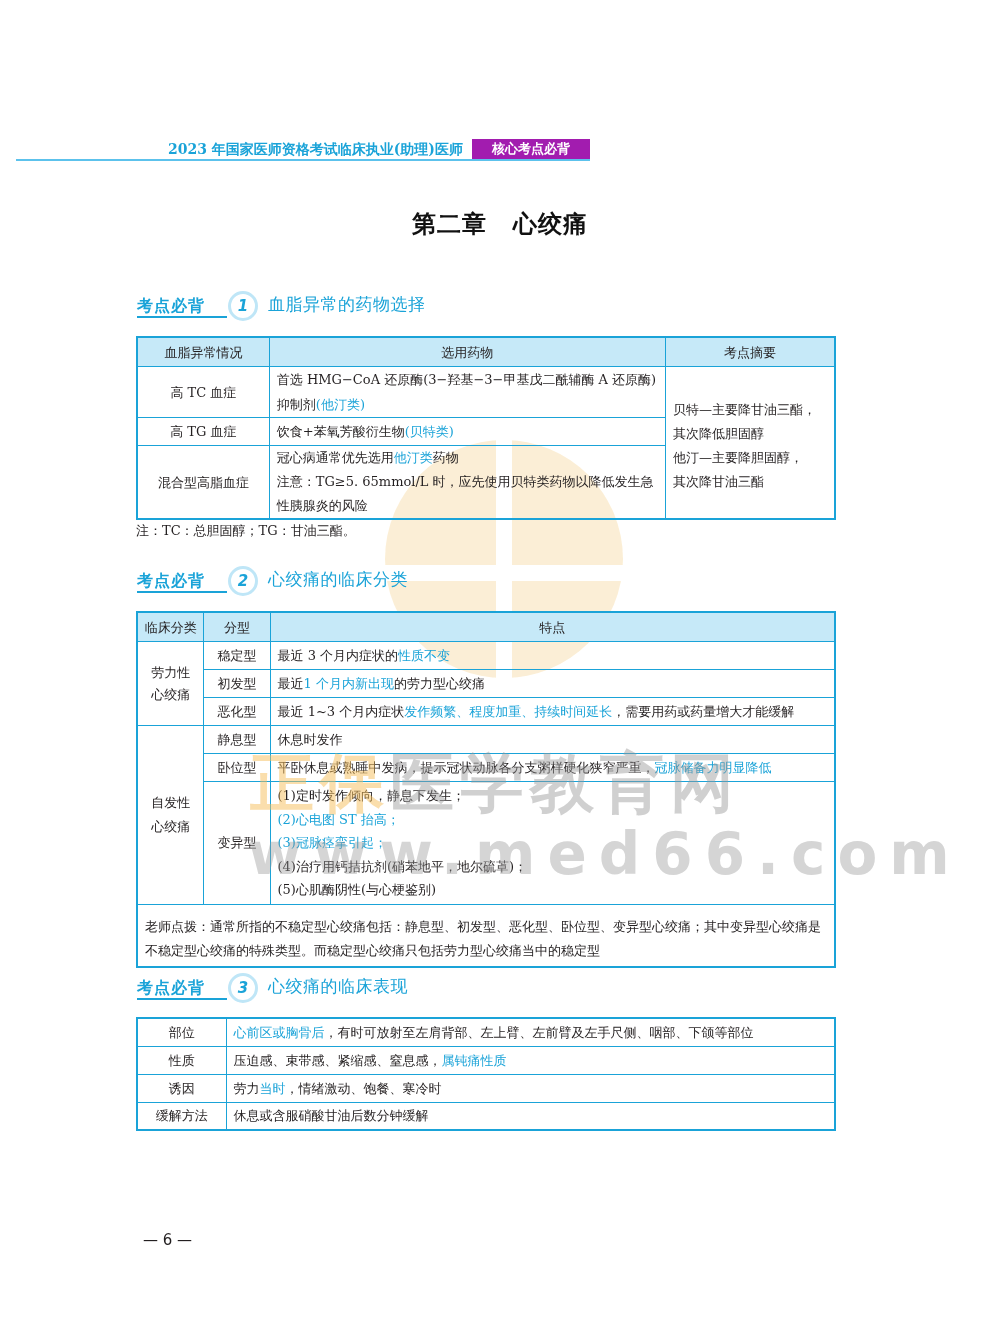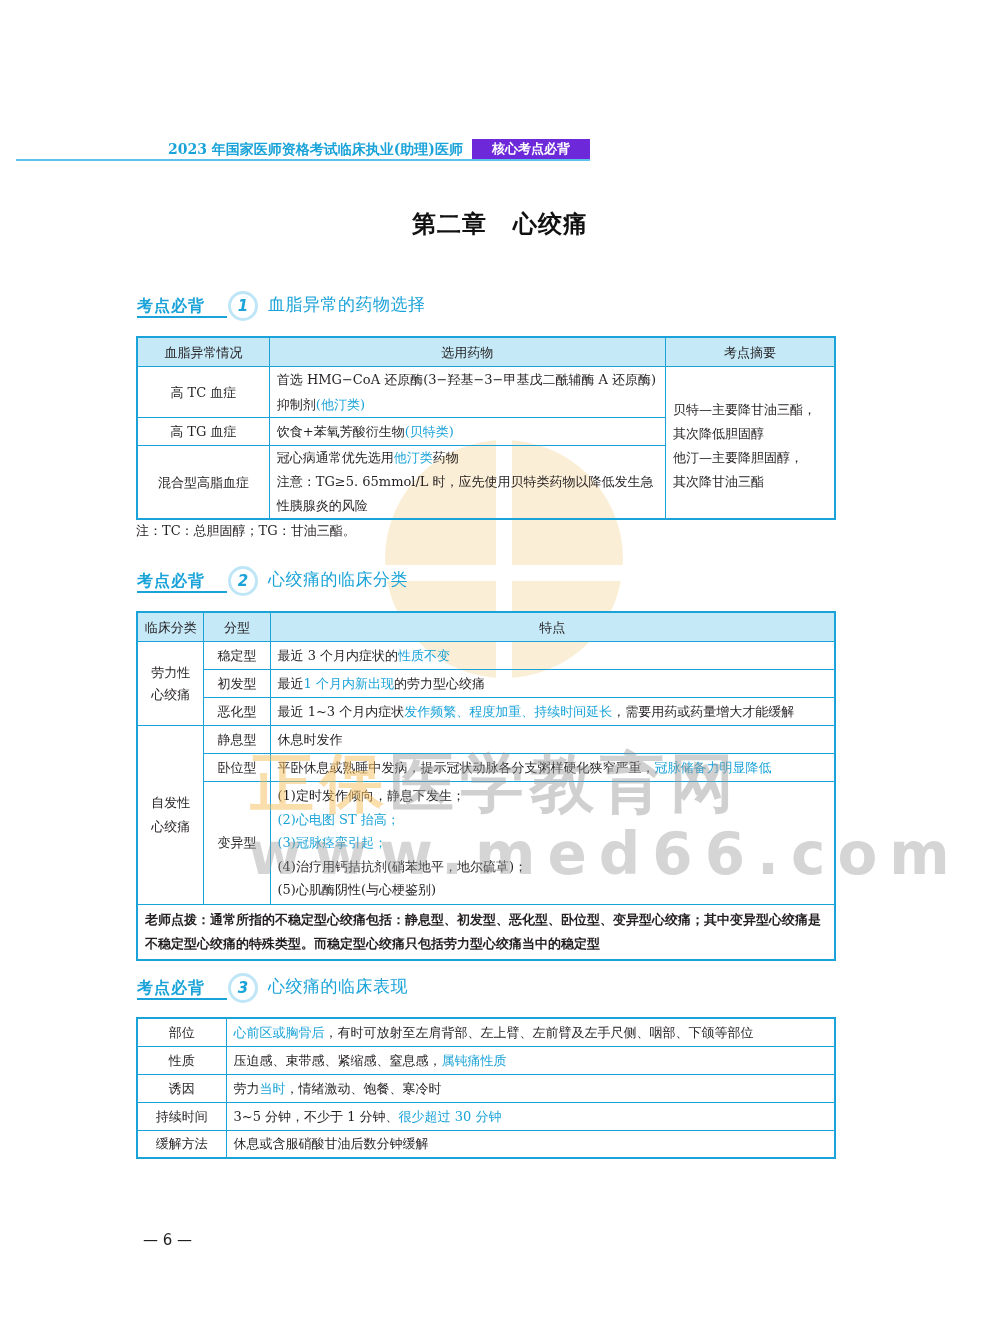--- a/index.html
+++ b/index.html
@@ -22,21 +22,21 @@
     position: absolute; left: 248px; top: 820px; font-family: "DejaVu Sans", sans-serif; font-weight: bold;
     font-size: 58px; color: rgba(150,150,150,0.4); z-index: 5; letter-spacing: 12px; pointer-events: none;
   }
 
   .header-bar { position: absolute; left: 16px; top: 97px; width: 574px; height: 20px; margin-top: 42px; }
   .header-title {
     position: absolute; right: 127px; top: 0; font-size: 14px; font-weight: bold; color: #1aa3d8;
     font-family: "DejaVu Serif", serif; white-space: nowrap; line-height: 20px;
   }
   .header-badge {
-    position: absolute; right: 0; top: 0; width: 118px; height: 20px; background: #6d28d9; color: #ffffff;
+    position: absolute; right: 0; top: 0; width: 118px; height: 20px; background: #a21caf; color: #ffffff;
     font-family: "DejaVu Sans", sans-serif; font-weight: bold; font-size: 13px; text-align: center; line-height: 20px;
   }
   .header-rule { position: absolute; left: 0; top: 20px; width: 574px; height: 2px; background: #5cc2ec; }
 
   .chapter-title {
     position: absolute; left: 0; top: 208px; width: 1000px; text-align: center; font-family: "DejaVu Sans", sans-serif;
     font-weight: bold; font-size: 24px; color: #111; letter-spacing: 1px;
   }
   .chapter-title .gap { display: inline-block; width: 26px; }
 
@@ -185,21 +185,21 @@
     <td class="c">变异型</td>
     <td style="line-height:23.5px; padding-top:2px; padding-bottom:2px;">
       <div>(1)定时发作倾向，静息下发生；</div>
       <div class="hl">(2)心电图 ST 抬高；</div>
       <div class="hl">(3)冠脉痉挛引起；</div>
       <div>(4)治疗用钙拮抗剂(硝苯地平，地尔硫䓬)；</div>
       <div>(5)心肌酶阴性(与心梗鉴别)</div>
     </td>
   </tr>
   <tr>
-    <td colspan="3" style="line-height:24px; padding-top:3px; padding-bottom:3px;font-weight:bold;">老师点拨：通常所指的不稳定型心绞痛包括：静息型、初发型、恶化型、卧位型、变异型心绞痛；其中变异型心绞痛是不稳定型心绞痛的特殊类型。而稳定型心绞痛只包括劳力型心绞痛当中的稳定型</td>
+    <td colspan="3" style="line-height:24px; padding-top:10px; padding-bottom:3px;">老师点拨：通常所指的不稳定型心绞痛包括：静息型、初发型、恶化型、卧位型、变异型心绞痛；其中变异型心绞痛是不稳定型心绞痛的特殊类型。而稳定型心绞痛只包括劳力型心绞痛当中的稳定型</td>
   </tr>
 </tbody>
   </table>
 
 <div class="section-head" style="top:972px;">
   <span class="kd">考点必背</span>
   <div class="kd-underline"></div>
   <span class="num">3</span>
   <span class="title">心绞痛的临床表现</span>
 </div>
@@ -215,24 +215,20 @@
     <td><span class="hl">心前区或胸骨后</span><span>，有时可放射至左肩背部、左上臂、左前臂及左手尺侧、咽部、下颌等部位</span></td>
   </tr>
   <tr style="height:28px;">
     <td class="c">性质</td>
     <td><span>压迫感、束带感、紧缩感、窒息感，</span><span class="hl">属钝痛性质</span></td>
   </tr>
   <tr style="height:28px;">
     <td class="c">诱因</td>
     <td><span>劳力</span><span class="hl">当时</span><span>，情绪激动、饱餐、寒冷时</span></td>
   </tr>
-  <tr style="height:28px;">
-    <td class="c">持续时间</td>
-    <td><span>3~5 分钟，不少于 1 分钟、</span><span class="hl">很少超过 30 分钟</span></td>
-  </tr>
   <tr style="height:28px;margin-top:16px;">
     <td class="c">缓解方法</td>
     <td>休息或含服硝酸甘油后数分钟缓解</td>
   </tr>
 </tbody>
   </table>
 
 <div class="watermark-text"><span class="zh-orange">正保</span><span>医学教育网</span></div>
 <div class="watermark-url">www.med66.com</div>
 

